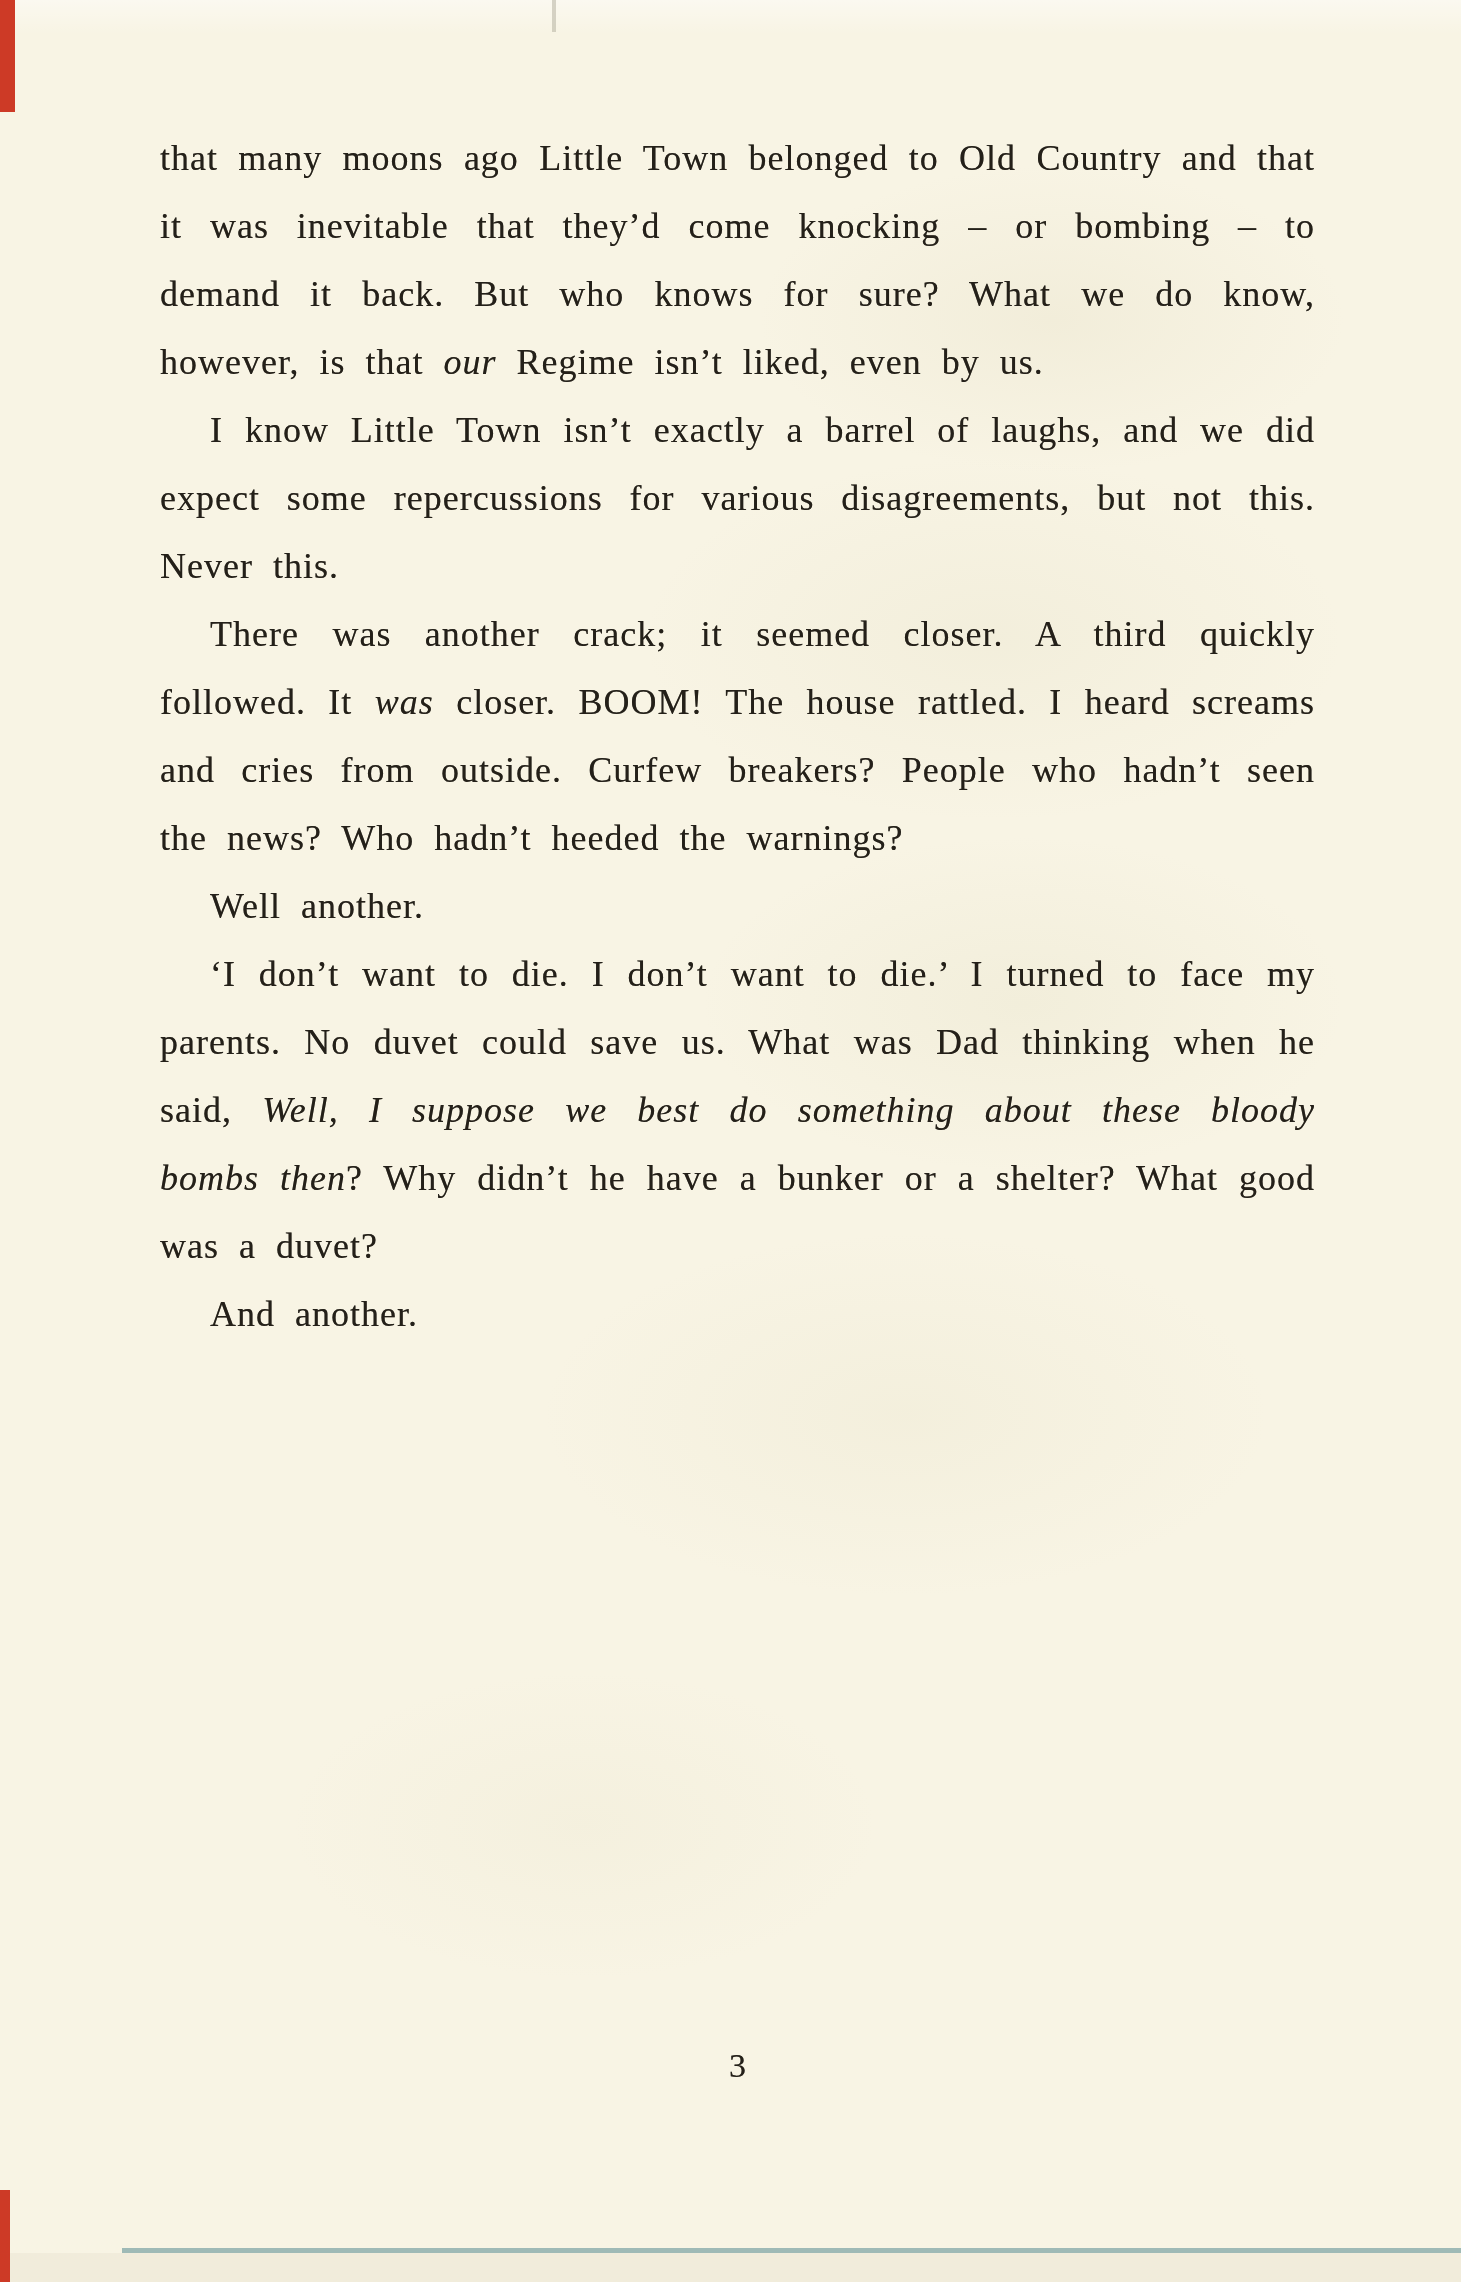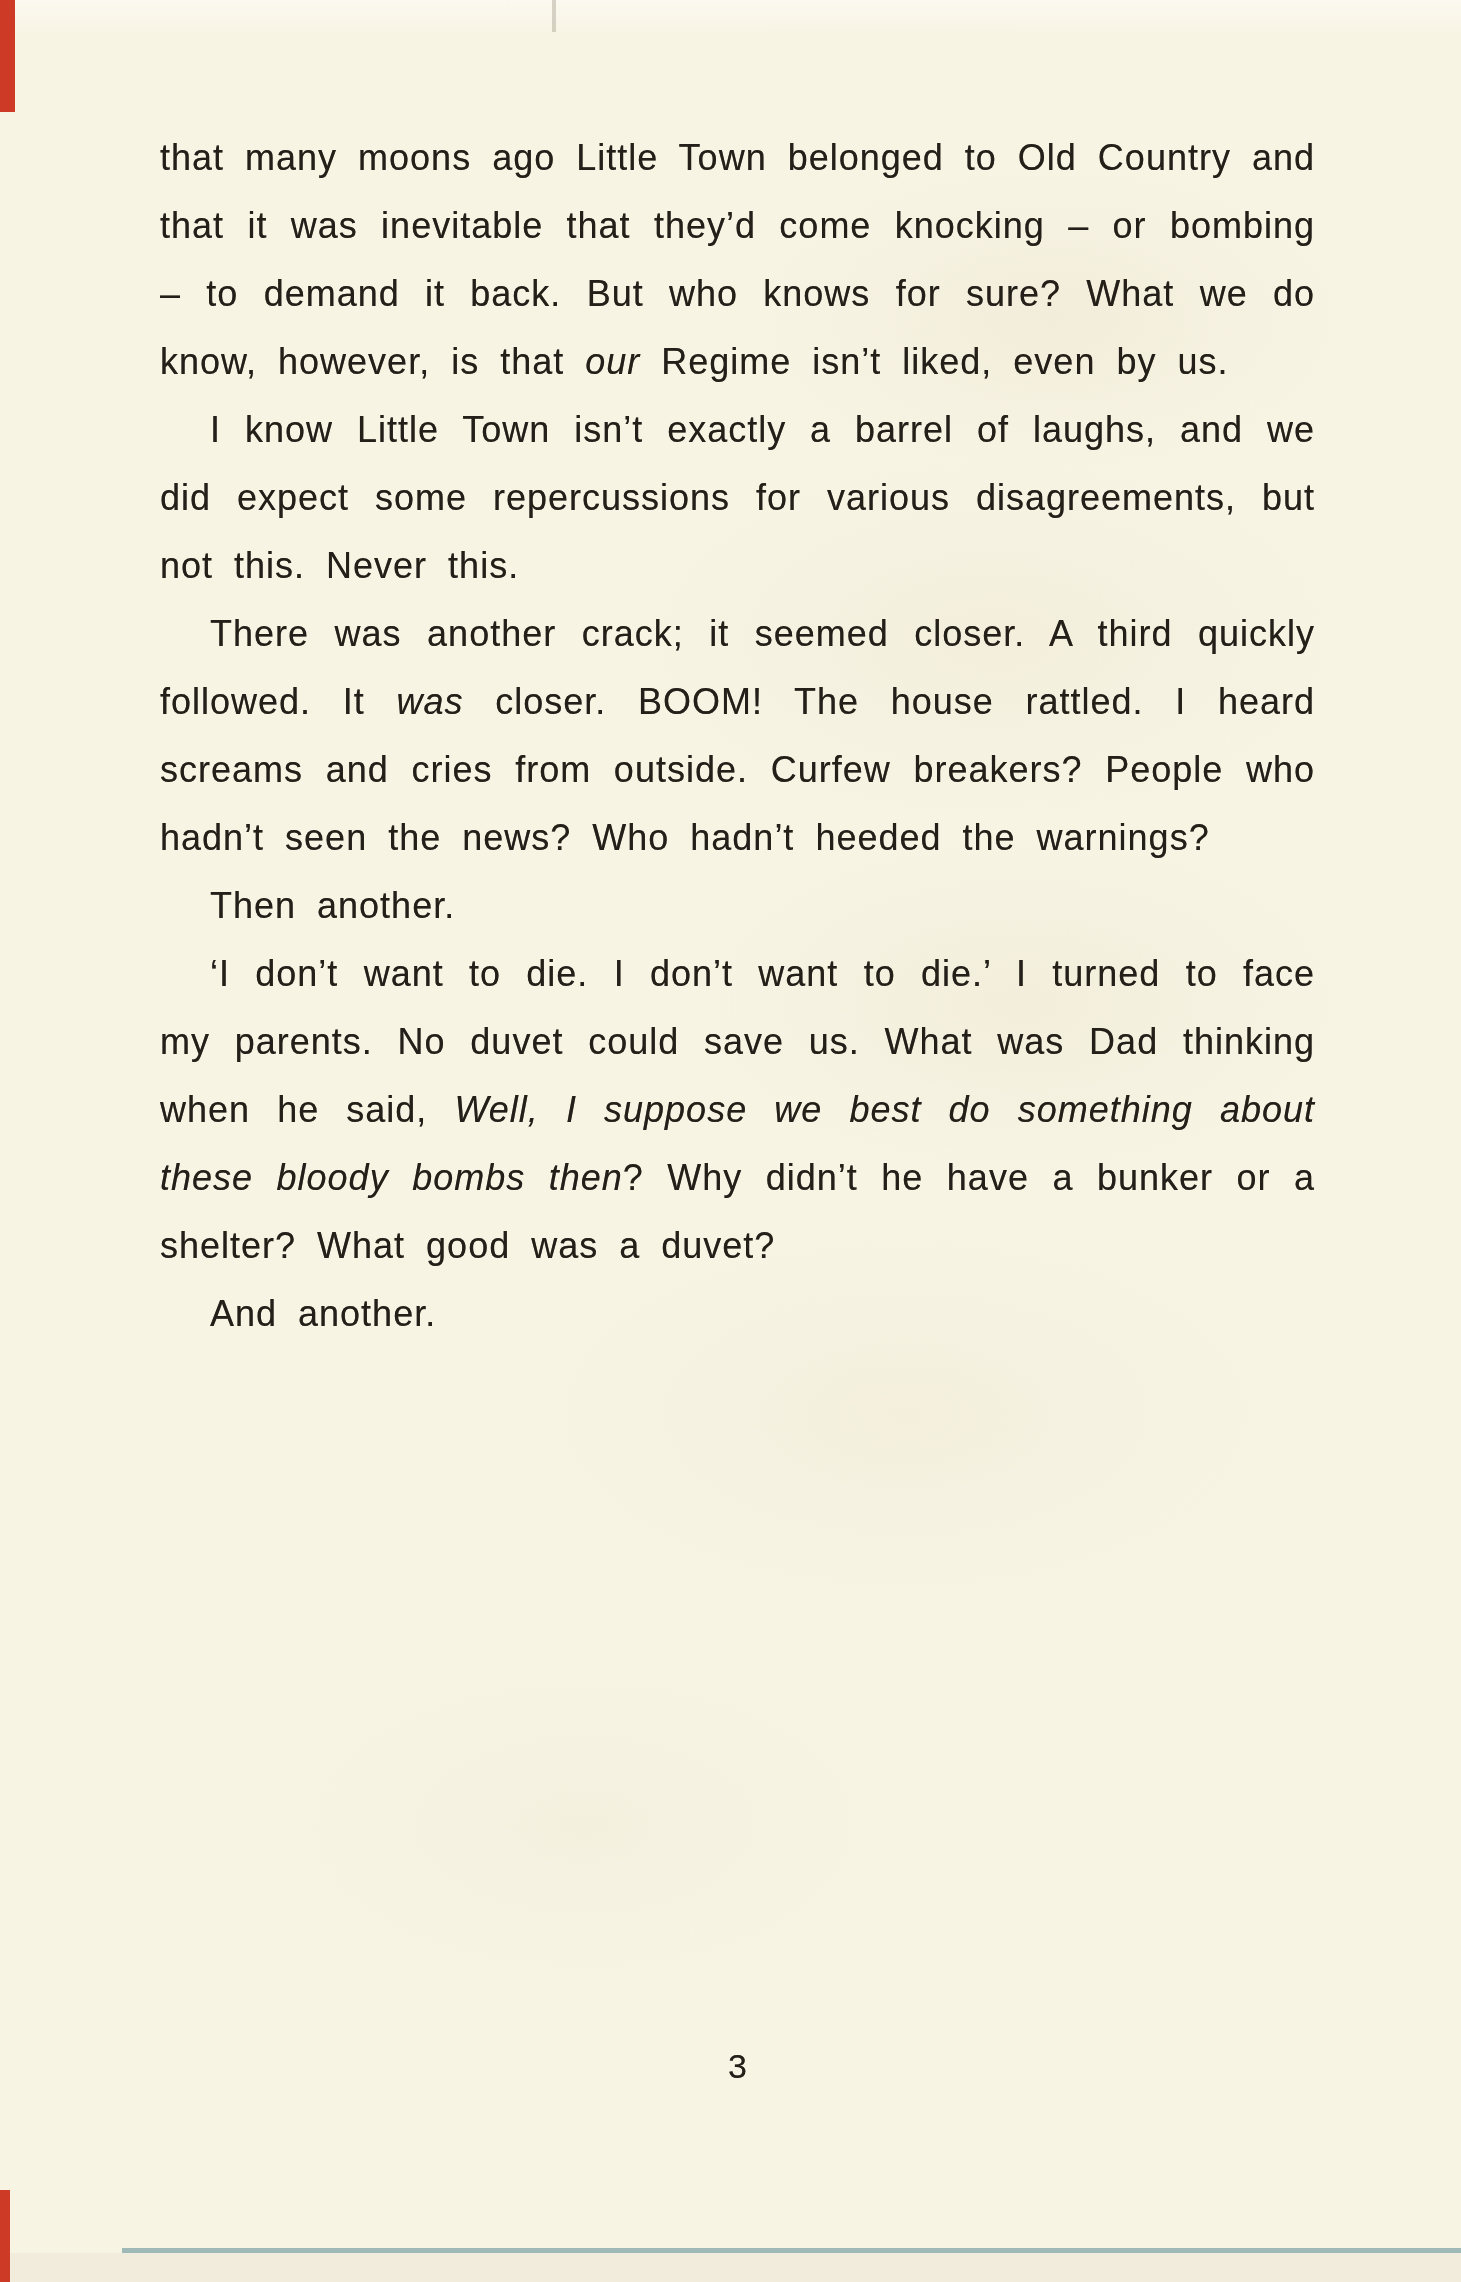--- a/index.html
+++ b/index.html
@@ -16,21 +16,21 @@
     width: 1461px;
     height: 2282px;
     background: var(--paper);
   }
   .page {
     position: relative;
     width: 1461px;
     height: 2282px;
     overflow: hidden;
     background: var(--paper);
-    font-family: Liberation Sans, sans-serif;
+    font-family: Liberation Serif, serif;
   }
   
   .page::before {
     content: "";
     position: absolute;
     inset: 0;
     pointer-events: none;
     background:
       radial-gradient(420px 220px at 72% 14%, rgba(214,206,172,0.18), rgba(214,206,172,0) 70%),
       radial-gradient(500px 260px at 68% 28%, rgba(210,204,168,0.14), rgba(210,204,168,0) 70%),
@@ -78,21 +78,21 @@
 <body>
 
 <div class="page">
   <div class="artifact red-top-left"></div>
   <div class="artifact gray-tick-top"></div>
 
   <div class="text-block">
       <p class="para"><span>that many moons ago Little Town belonged to Old Country and that it was inevitable that they’d come knocking – or bombing – to demand it back. But who knows for sure? What we do know, however, is that </span><span class="italic">our</span><span> Regime isn’t liked, even by us.</span></p>
       <p class="para indent"><span>I know Little Town isn’t exactly a barrel of laughs, and we did expect some repercussions for various disagreements, but not this. Never this.</span></p>
       <p class="para indent"><span>There was another crack; it seemed closer. A third quickly followed. It </span><span class="italic">was</span><span> closer. BOOM! The house rattled. I heard screams and cries from outside. Curfew breakers? People who hadn’t seen the news? Who hadn’t heeded the warnings?</span></p>
-      <p class="para indent"><span>Then another.</span></p>
+      <p class="para indent"><span>Well another.</span></p>
       <p class="para indent"><span>‘I don’t want to die. I don’t want to die.’ I turned to face my parents. No duvet could save us. What was Dad thinking when he said, </span><span class="italic">Well, I suppose we best do something about these bloody bombs then</span><span>? Why didn’t he have a bunker or a shelter? What good was a duvet?</span></p>
       <p class="para indent"><span>And another.</span></p>
     </div>
 
   <div class="page-number">3</div>
 
   <div class="artifact bottom-strip"></div>
   <div class="artifact teal-line"></div>
   <div class="artifact red-bottom-left"></div>
 </div>

